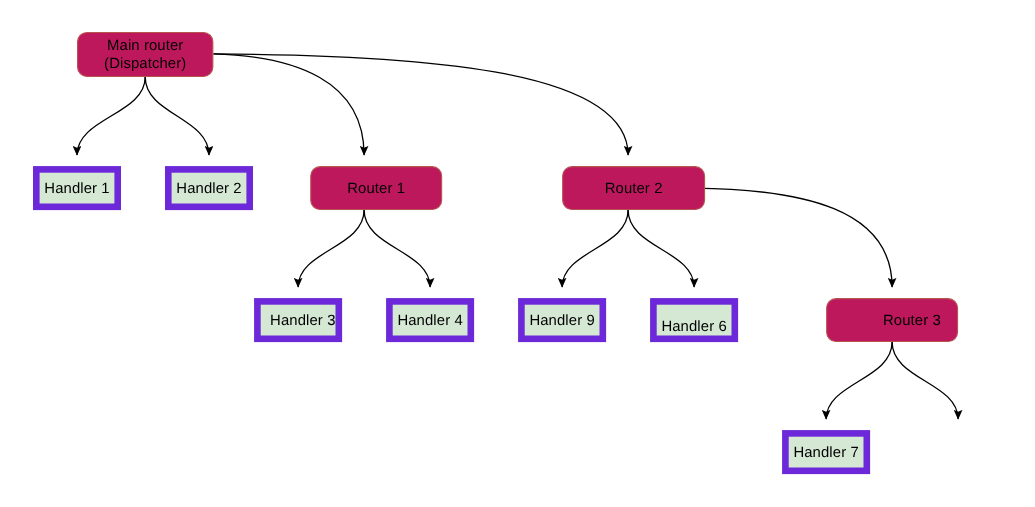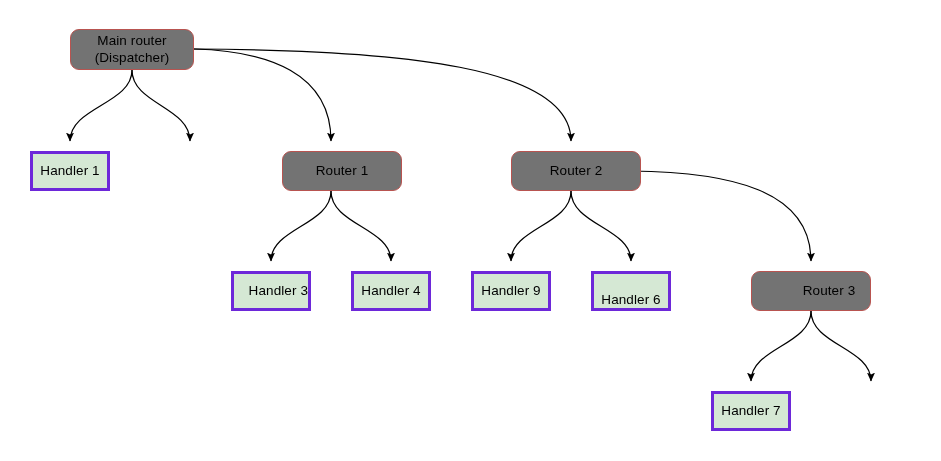--- a/index.html
+++ b/index.html
@@ -32,27 +32,27 @@
     justify-content: center;
     text-align: center;
     font-size: 13.5px;
     line-height: 1.22;
     color: #000000;
     letter-spacing: 0.1px;
     z-index: 2;
     white-space: pre-line;
   }
   .node.router {
-    background: #737373;
+    background: #be185d;
     border: 1px solid #b85450;
     border-radius: 9px;
   }
   .node.handler {
     background: #d5e8d4;
-    border: 3px solid #6d28d9;
+    border: 6px solid #6d28d9;
     border-radius: 0;
   }
   .node-label {
     display: block;
     white-space: pre-line;
   }
 </style>
 </head>
 <body>
 
@@ -90,20 +90,23 @@
 
   <div class="node router" style="left:70px; top:29px; width:124px; height:41px;">
     <span class="node-label">Main router
 (Dispatcher)</span>
   </div>
 
   <div class="node handler" style="left:30px; top:151px; width:80px; height:40px;">
     <span class="node-label">Handler 1</span>
   </div>
 
+  <div class="node handler" style="left:150px; top:151px; width:80px; height:40px;">
+    <span class="node-label">Handler 2</span>
+  </div>
 
   <div class="node router" style="left:271px; top:151px; width:120px; height:40px;margin-left:11px;">
     <span class="node-label">Router 1</span>
   </div>
 
   <div class="node router" style="left:511px; top:151px; width:130px; height:40px;">
     <span class="node-label">Router 2</span>
   </div>
 
   <div class="node handler" style="left:231px; top:271px; width:80px; height:40px;justify-content:flex-end;">

